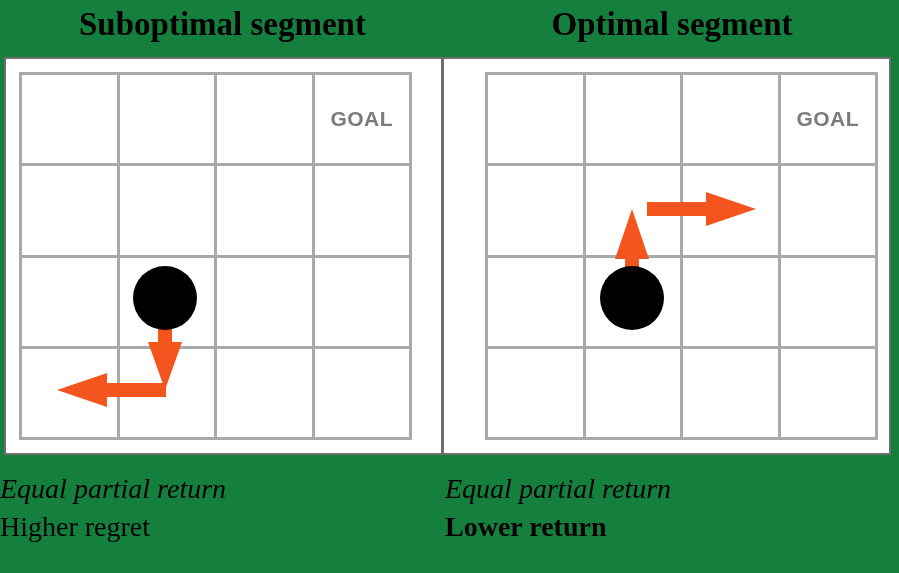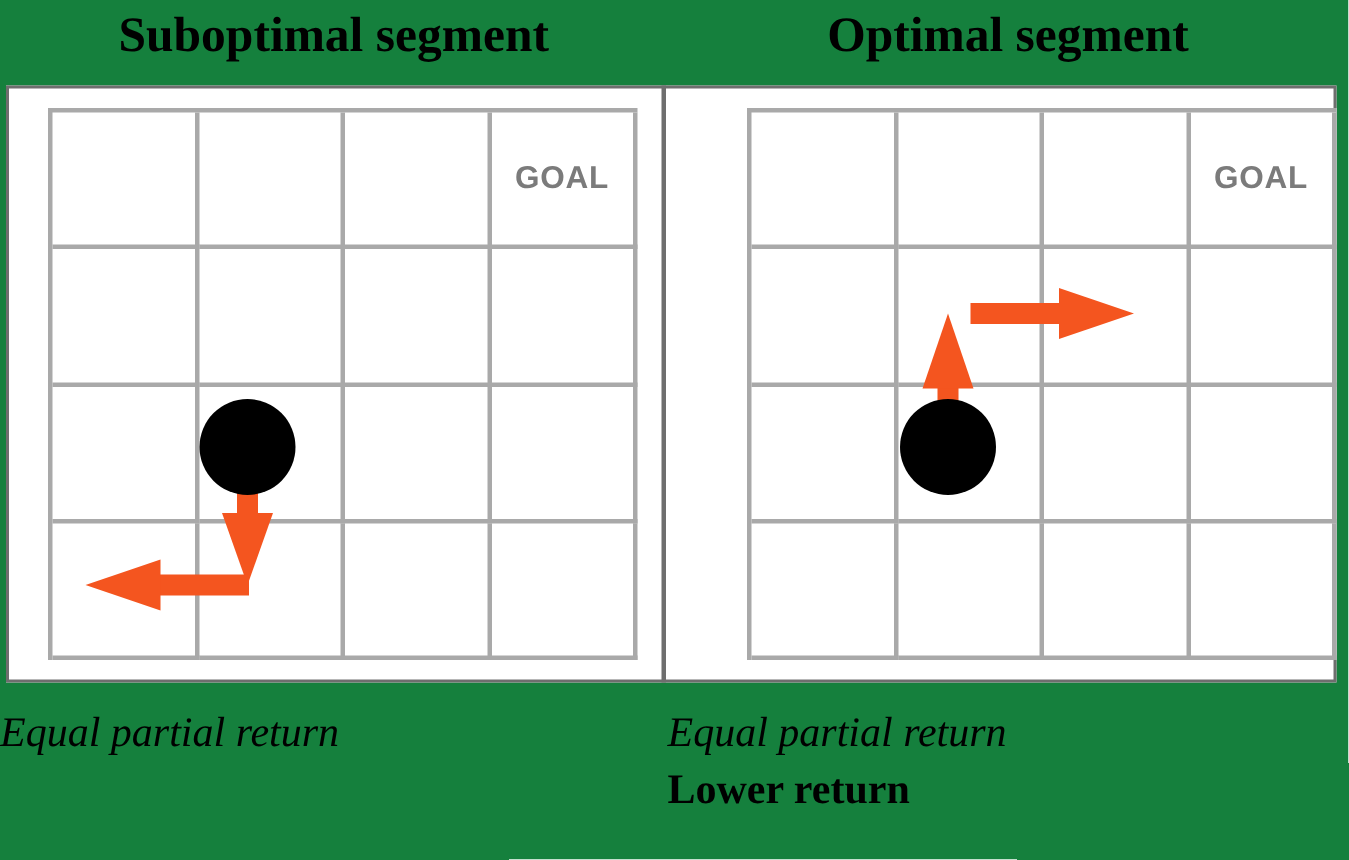--- a/index.html
+++ b/index.html
@@ -63,21 +63,20 @@
     top: 72px;
     width: 393px;
     height: 368px;
     display: grid;
     grid-template-columns: repeat(4, 1fr);
     grid-template-rows: repeat(4, 1fr);
     border-top: 3px solid #a9a9a9;
     border-left: 3px solid #a9a9a9;
     box-sizing: border-box;
     background: #ffffff;
-    margin-left: 13px;
   }
   #grid-left  { left: 19px;  }
   #grid-right { left: 485px; }
 
   .cell {
     border-right: 3px solid #a9a9a9;
     border-bottom: 3px solid #a9a9a9;
     box-sizing: border-box;
     position: relative;
   }
@@ -217,20 +216,21 @@
     <g>
       <rect x="647" y="145" width="62" height="14" fill="#f4551f"></rect>
       <polygon points="706,135 706,169 756,152" fill="#f4551f"></polygon>
     </g>
 
     <circle cx="632" cy="241" r="32" fill="#000000"></circle>
   </svg>
 
   <div class="caption-block" id="caption-left">
     <div class="caption-line1">Equal partial return</div>
+    <div class="caption-line2 is-regular">Higher regret</div>
   </div>
 
   <div class="caption-block" id="caption-right">
     <div class="caption-line1">Equal partial return</div>
     <div class="caption-line2 is-bold">Lower return</div>
   </div>
 
 </div>
 
 </body></html>

